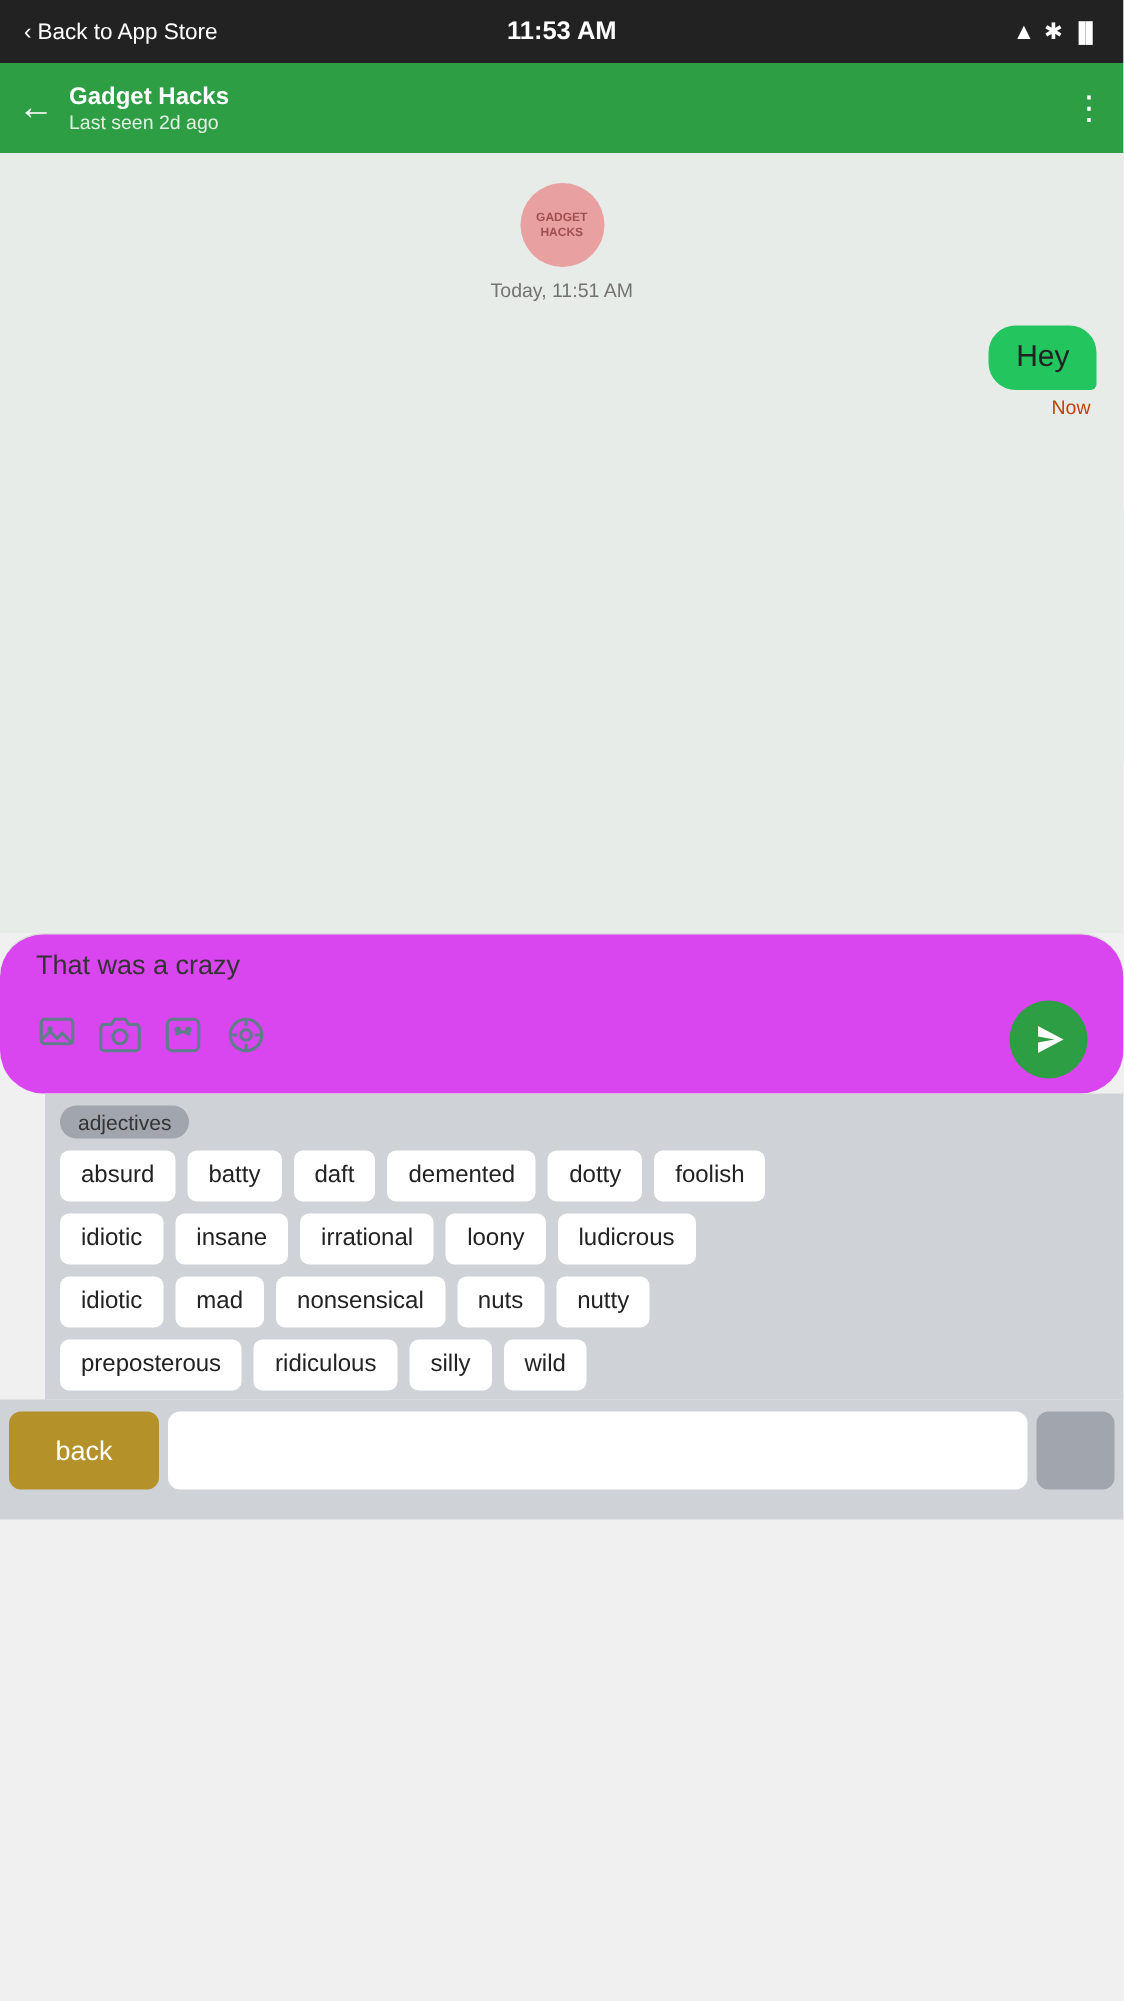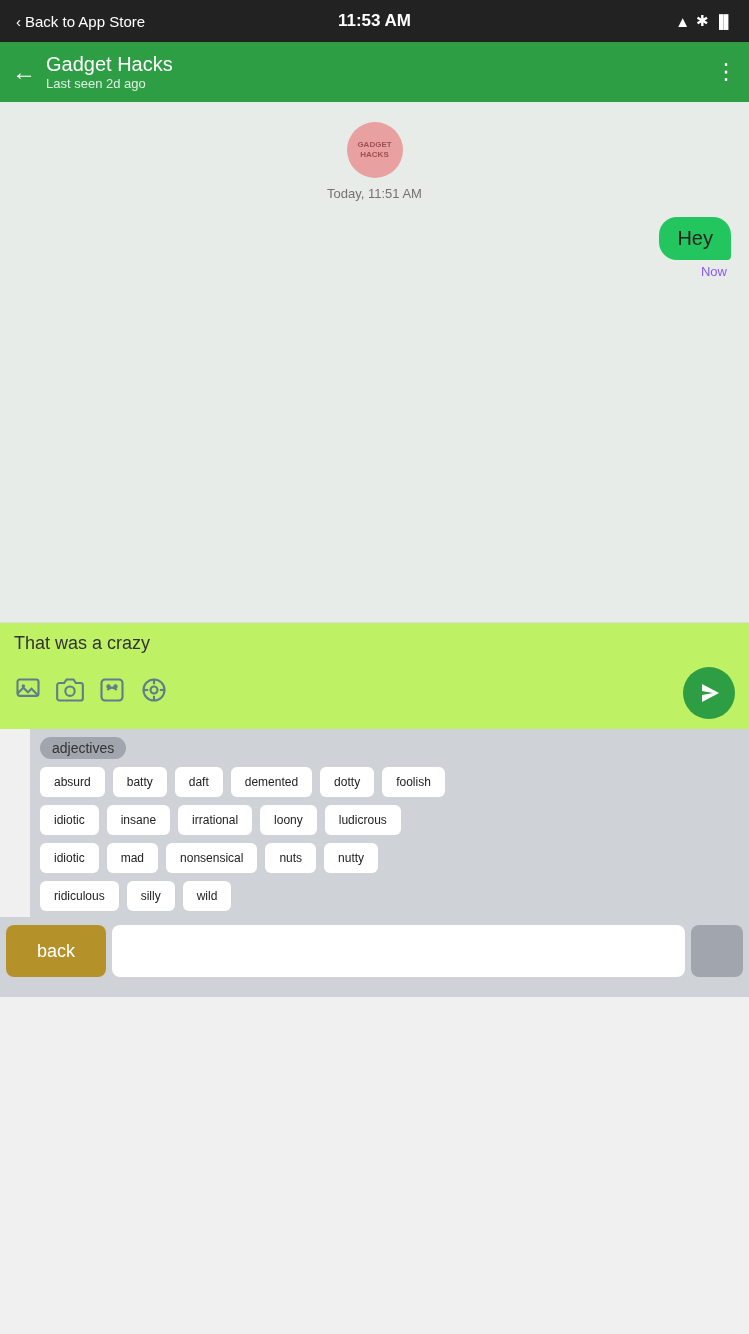--- a/index.html
+++ b/index.html
@@ -55,22 +55,22 @@
     .header .back-arrow {
       color: white;
       font-size: 24px;
       cursor: pointer;
     }
     .header .contact-info {
       flex: 1;
     }
     .header .contact-name {
       color: white;
-      font-size: 20px;
-      font-weight: normal;
+      font-size: 16px;
+      font-weight: bold;
     }
     .header .last-seen {
       color: rgba(255,255,255,0.85);
       font-size: 13px;
     }
     .header .more-menu {
       color: white;
       font-size: 22px;
       cursor: pointer;
     }
@@ -117,31 +117,32 @@
     .bubble-sent {
       background: #22c55e;
       border-radius: 18px 18px 4px 18px;
       padding: 10px 18px;
       font-size: 20px;
       color: #222;
       max-width: 200px;
       margin-bottom: 4px;
     }
     .bubble-time {
-      color: #8b5cf6;
+      color: #c2410c;
       font-size: 13px;
       text-align: right;
       margin-right: 4px;
     }
 
     
     .input-area {
-      background: #bef264;
-      padding: 10px 14px;
+      background: #d946ef;
+      padding: 10px 24px;
       border-top: 1px solid #ddd;
+      border-radius: 29px;
     }
     .input-text {
       font-size: 18px;
       color: #333;
       padding-bottom: 8px;
       min-height: 30px;
     }
     .input-toolbar {
       display: flex;
       align-items: center;
@@ -191,21 +192,21 @@
     }
     .suggestion-row {
       display: flex;
       flex-wrap: wrap;
       gap: 8px;
     }
     .suggestion-chip {
       background: white;
       border-radius: 6px;
       padding: 8px 14px;
-      font-size: 12px;
+      font-size: 16px;
       color: #222;
       cursor: pointer;
       border: none;
     }
 
     
     .keyboard-bottom {
       background: #cfd3d8;
       padding: 8px 6px 20px;
       display: flex;
@@ -336,20 +337,21 @@
       <button class="suggestion-chip">ludicrous</button>
     </div>
     <div class="suggestion-row">
       <button class="suggestion-chip">idiotic</button>
       <button class="suggestion-chip">mad</button>
       <button class="suggestion-chip">nonsensical</button>
       <button class="suggestion-chip">nuts</button>
       <button class="suggestion-chip">nutty</button>
     </div>
     <div class="suggestion-row">
+      <button class="suggestion-chip">preposterous</button>
       <button class="suggestion-chip">ridiculous</button>
       <button class="suggestion-chip">silly</button>
       <button class="suggestion-chip">wild</button>
     </div>
   </div>
 </div>
 
 <div class="keyboard-bottom">
   <button class="key-back">back</button>
   <button class="key-space"></button>

